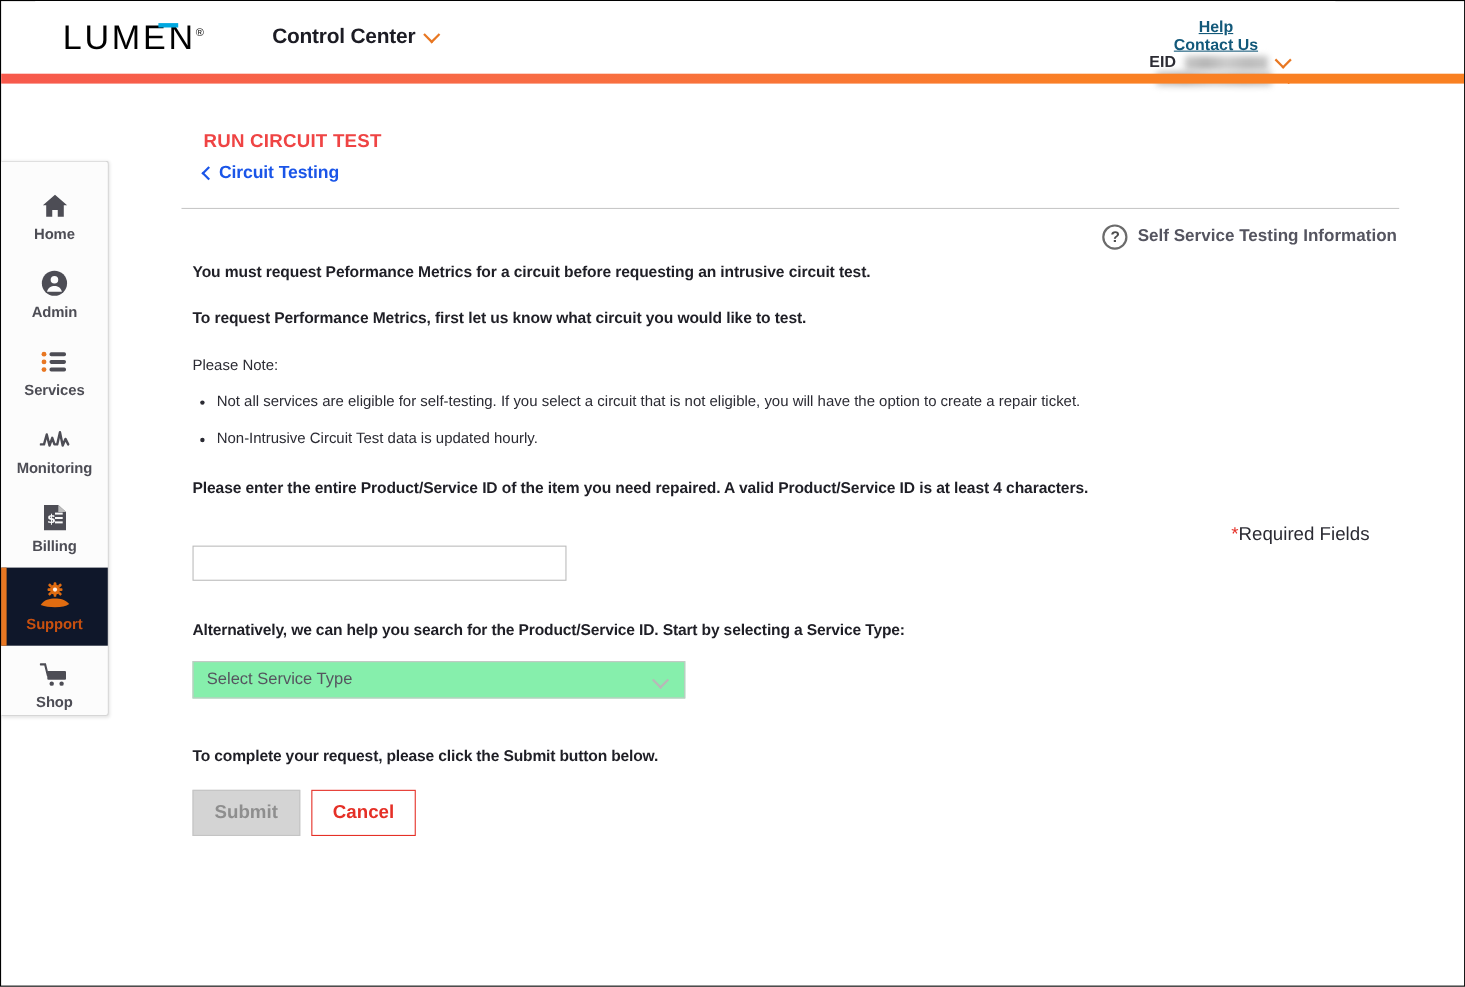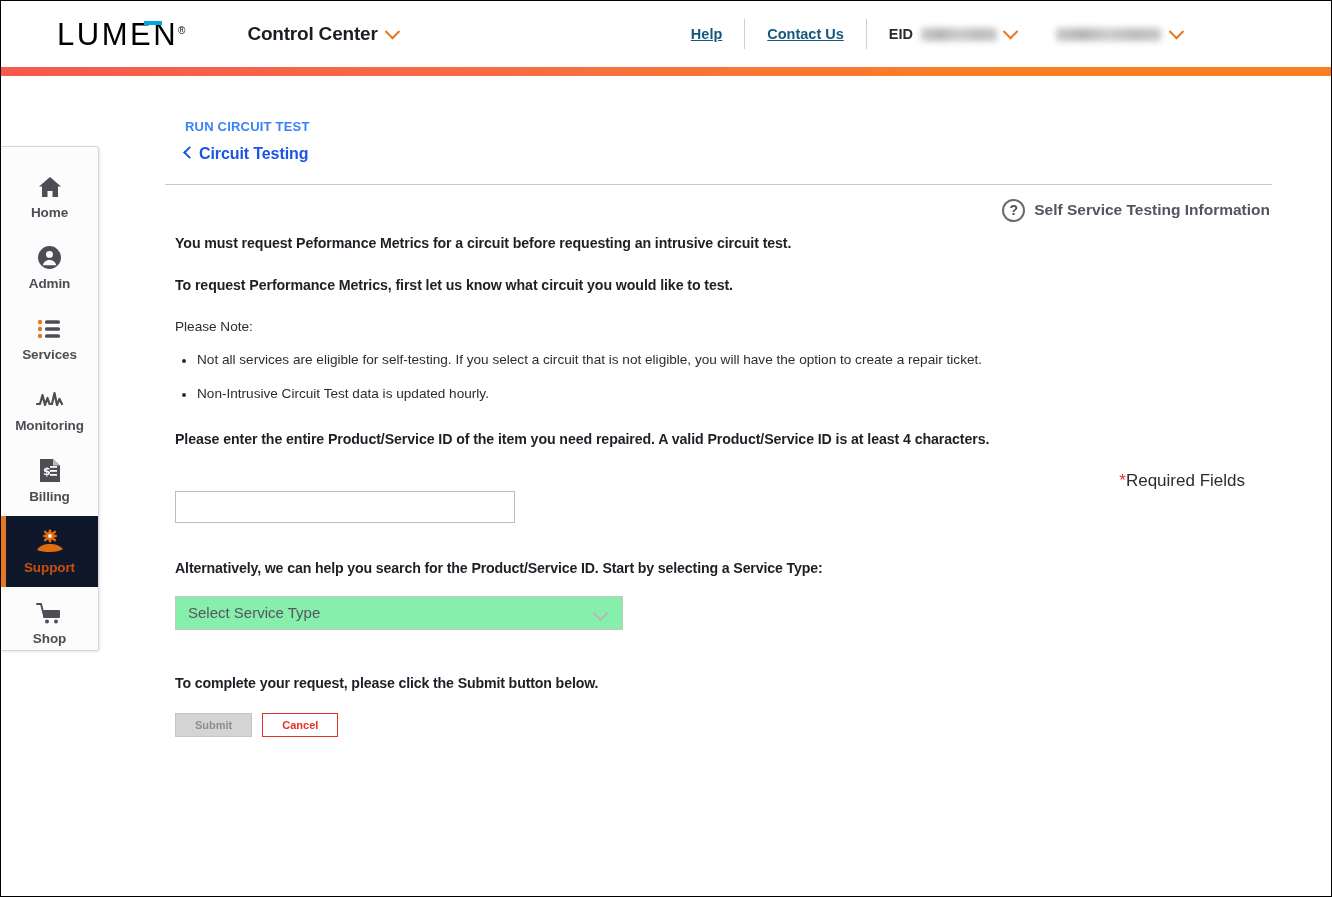--- a/index.html
+++ b/index.html
@@ -70,20 +70,21 @@
     border-right: 2px solid #E87722;
     border-bottom: 2px solid #E87722;
     transform: rotate(45deg) translate(-2px,-2px);
   }
   .header-right {
     margin-left: auto;
     margin-right: 26px;
     display: flex;
     align-items: center;
     height: 34px;
+    flex-direction: column;
   }
   .hr-link {
     font-size: 14.5px;
     font-weight: bold;
     color: #13597a;
     text-decoration: underline;
     padding: 0 22px;
     cursor: pointer;
     white-space: nowrap;
   }
@@ -168,24 +169,24 @@
   }
   .nav-icon { height: 26px; display:flex; align-items:center; justify-content:center; }
 
   
   .main {
     position: absolute;
     left: 164px; top: 118px;
     width: 1110px;
   }
   .page-title {
-    font-size: 13px;
+    font-size: 17px;
     font-weight: bold;
     letter-spacing: 0.2px;
-    color: #3b82f6;
+    color: #ef4444;
     margin: 0 0 10px 20px;
   }
   .breadcrumb {
     margin: 0 0 0 20px;
     font-size: 16px;
     font-weight: bold;
     color: #1A55E8;
     display: inline-flex;
     align-items: center;
     cursor: pointer;
@@ -328,23 +329,23 @@
   .complete-text {
     font-size: 14.2px;
     font-weight: bold;
     color: #1f1f26;
     margin: 45px 0 22px 0;
     letter-spacing: -0.15px;
   }
   .btn-row { display: flex; gap: 10px; }
   .btn {
     font-family: "Liberation Sans", sans-serif;
-    font-size: 11px;
-    font-weight: bold;
-    height: 24px;
+    font-size: 17px;
+    font-weight: bold;
+    height: 42px;
     padding: 0 19px;
     cursor: pointer;
   }
   .btn-submit {
     background: #d4d4d4;
     border: 1px solid #c4c4c4;
     color: #8e8e8e;
     cursor: default;
   }
   .btn-cancel {

